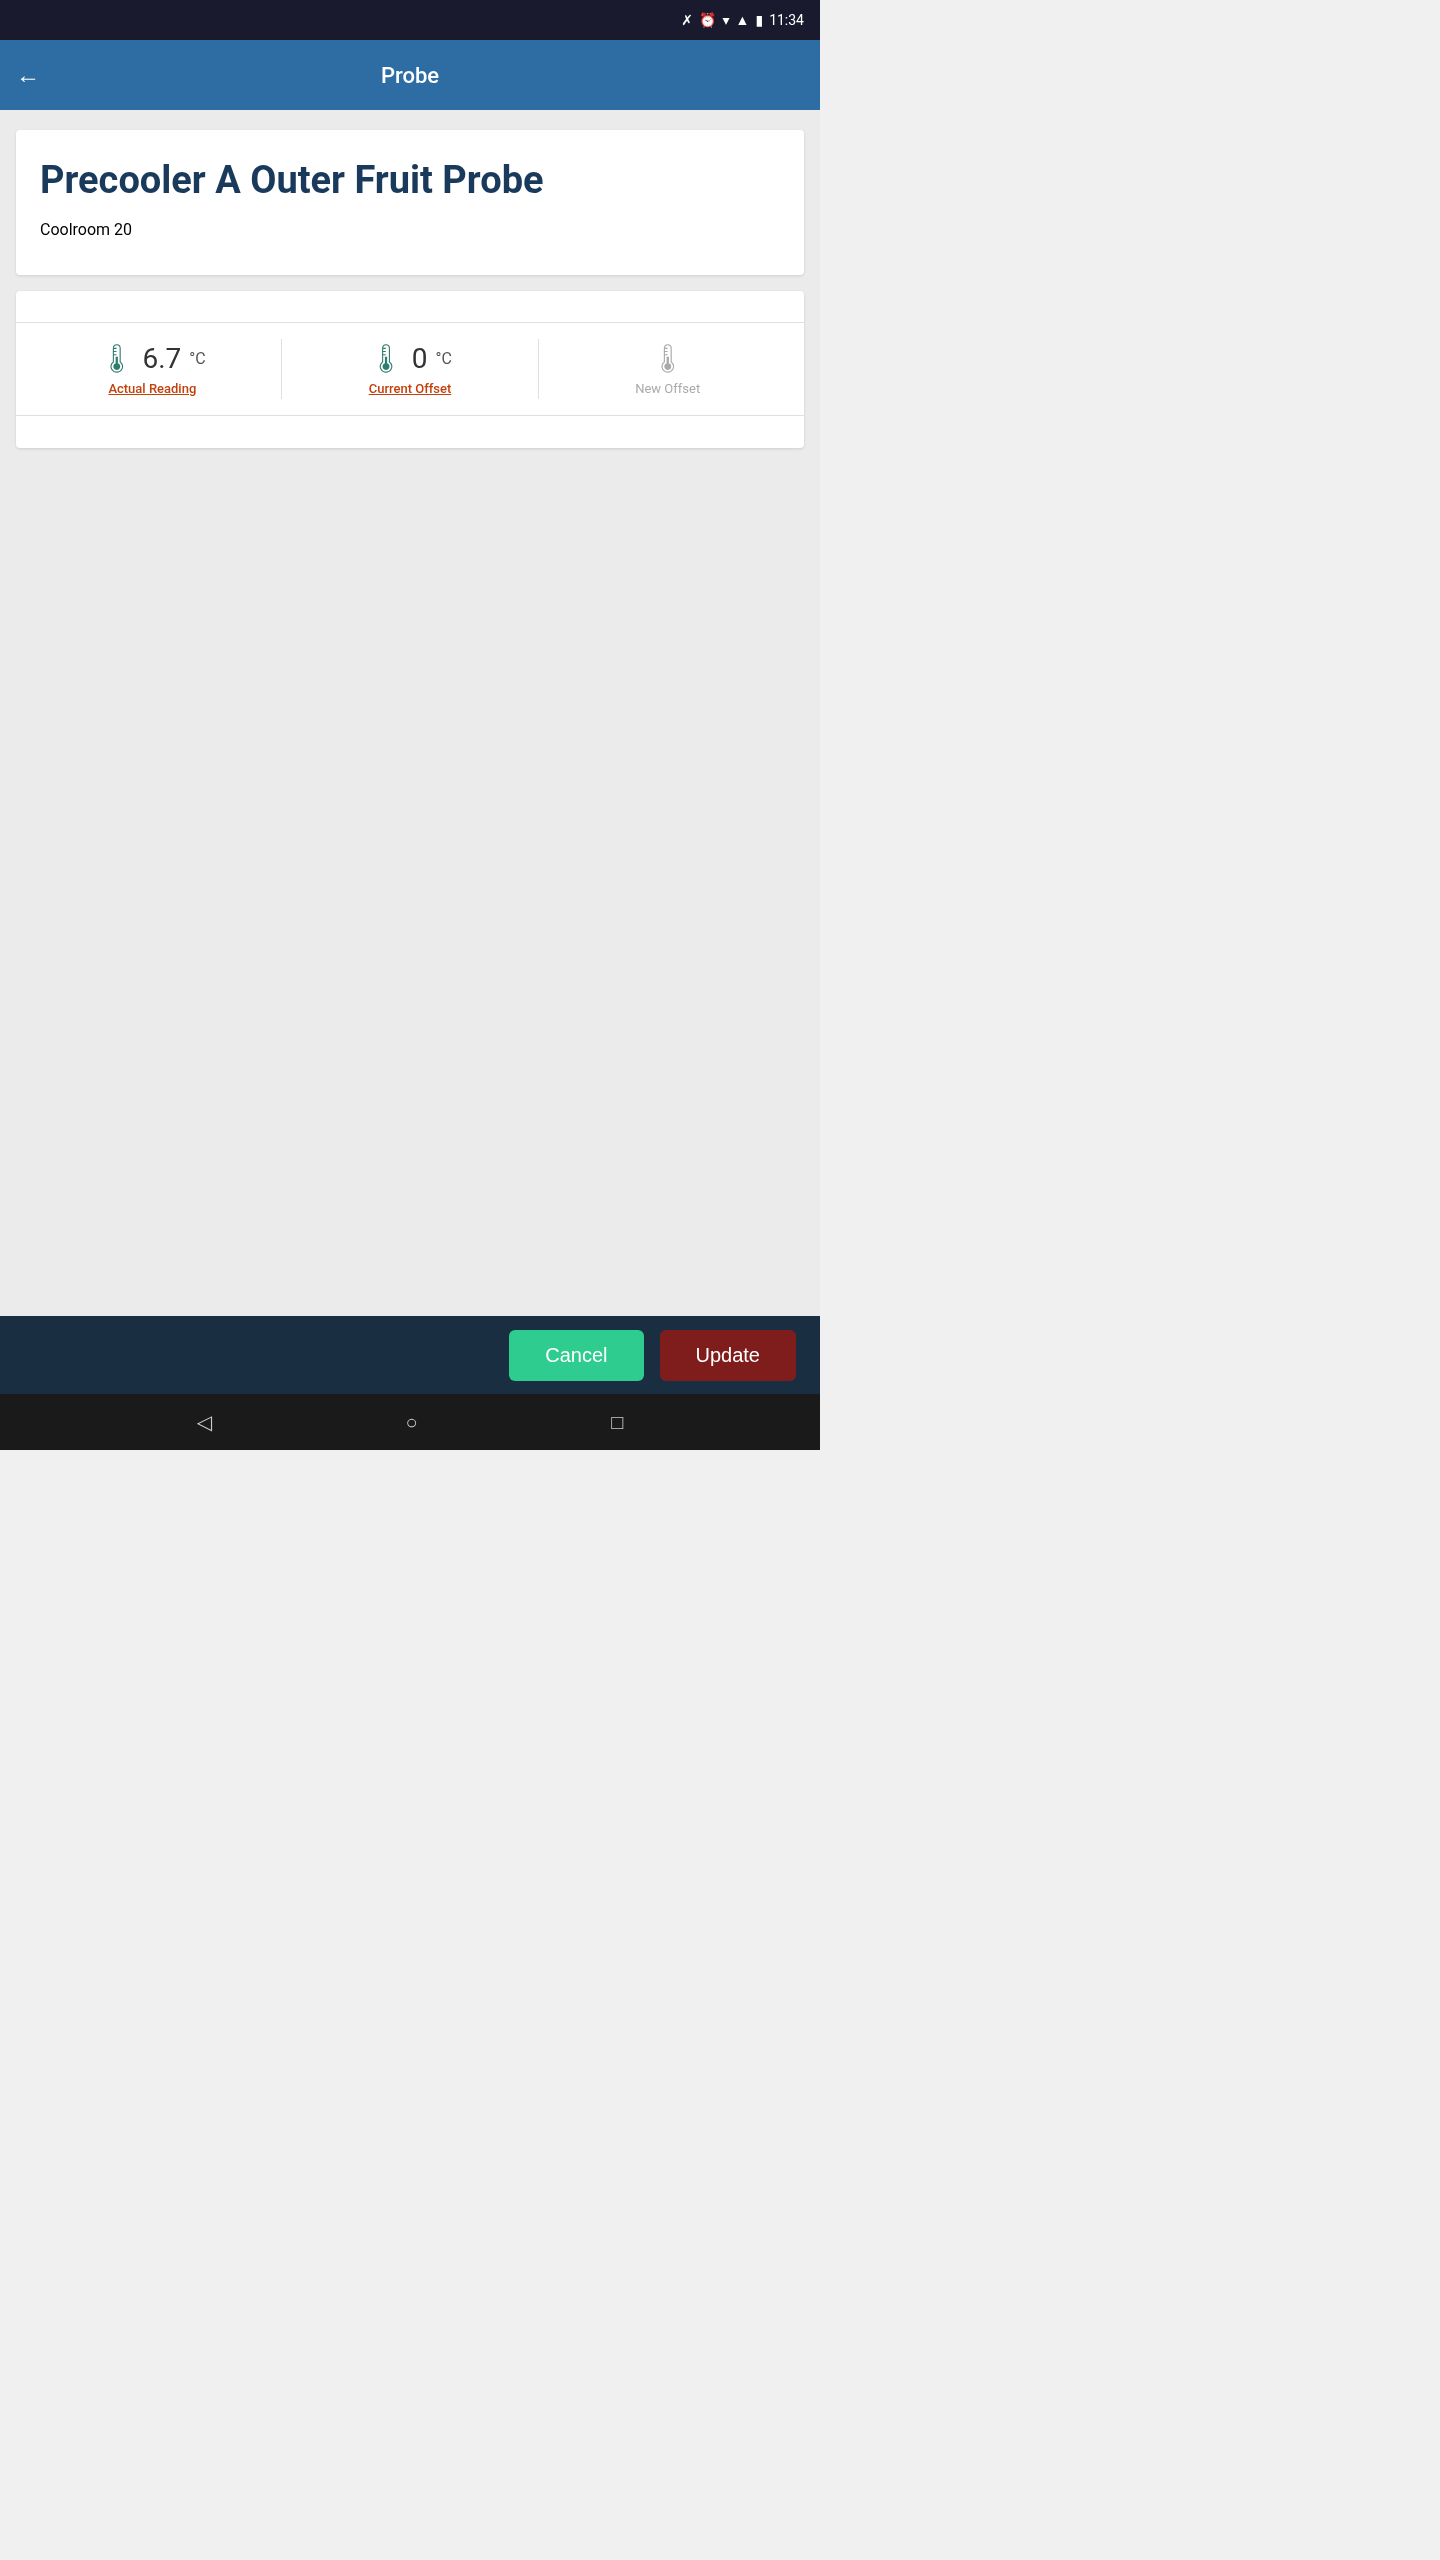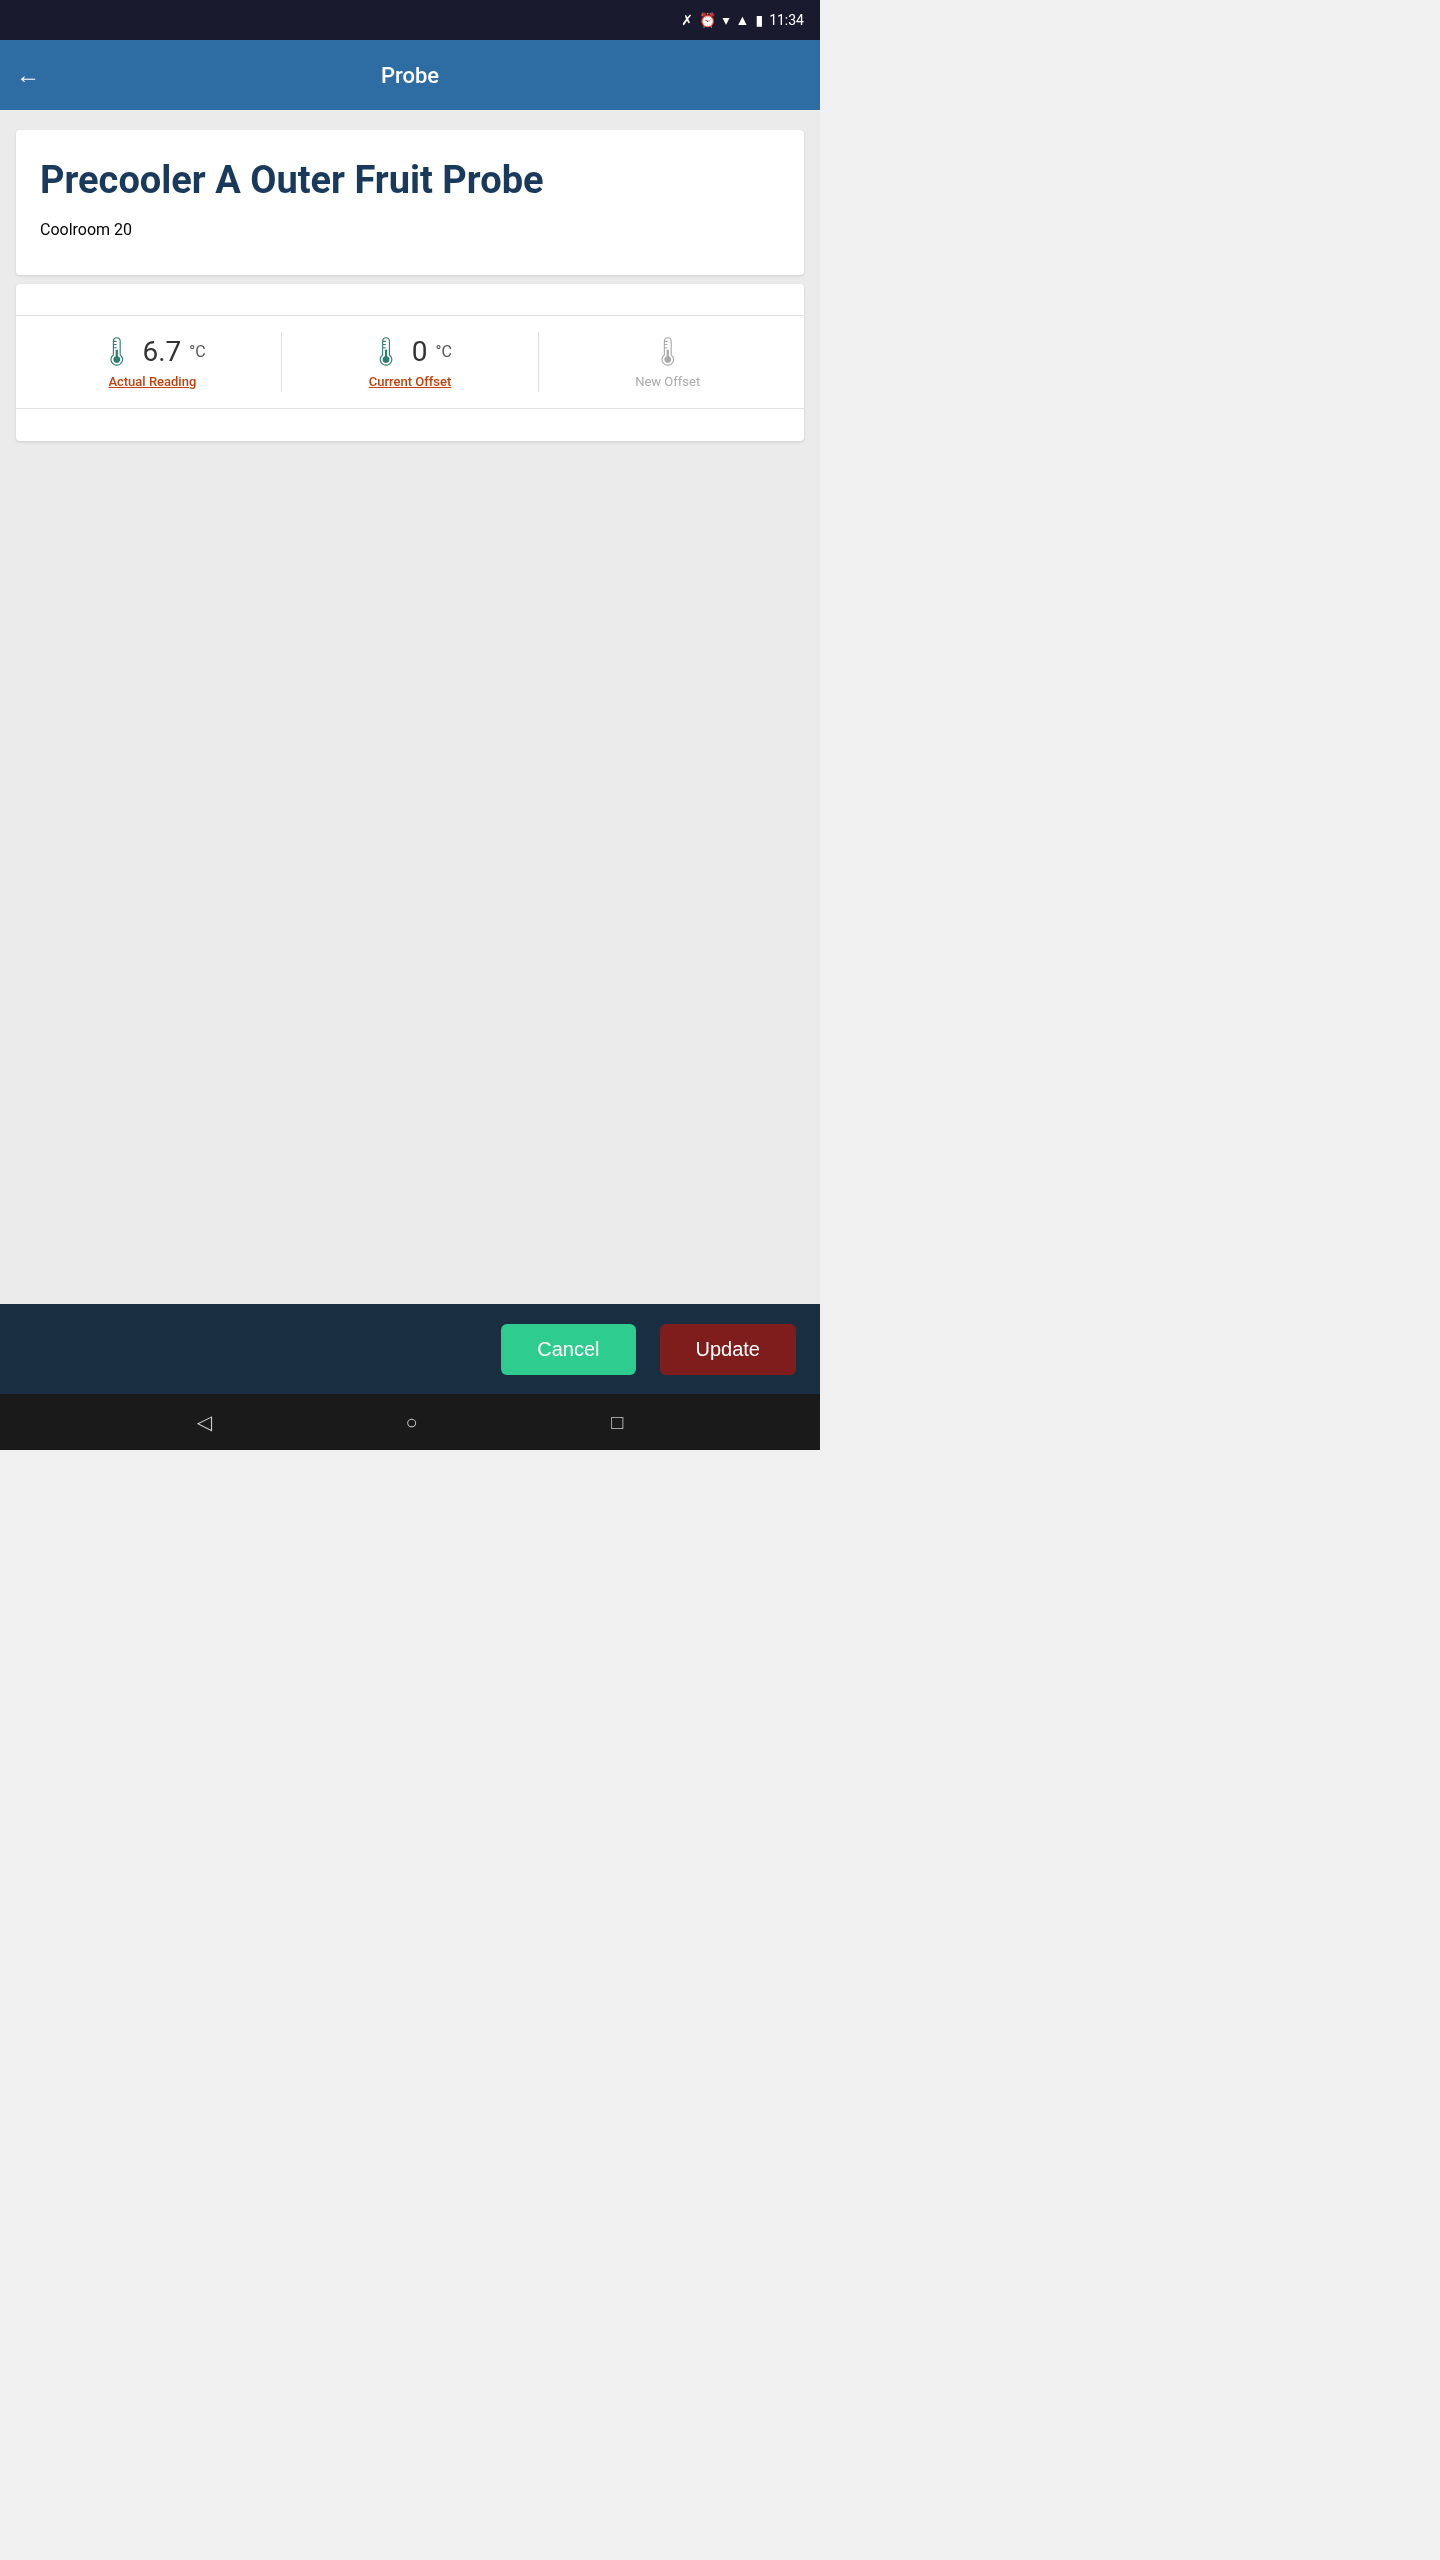--- a/index.html
+++ b/index.html
@@ -67,21 +67,21 @@
       color: white;
     }
 
     
     .content {
       flex: 1;
       background: #ebebeb;
       padding: 20px 16px;
       display: flex;
       flex-direction: column;
-      gap: 9px;
+      gap: 16px;
     }
 
     
     .info-card {
       background: white;
       border-radius: 4px;
       padding: 28px 24px;
       box-shadow: 0 1px 3px rgba(0,0,0,0.12);
     }
 
@@ -179,26 +179,26 @@
       background: #e0e0e0;
     }
 
     .readings-bottom-space {
       height: 32px;
     }
 
     
     .bottom-bar {
       background: #1a2e42;
-      height: 90px;
+      height: 78px;
       display: flex;
       align-items: center;
       justify-content: flex-end;
       padding: 0 24px;
-      gap: 24px;
+      gap: 16px;
     }
 
     .btn-cancel {
       background: #2ecc8e;
       color: white;
       border: none;
       border-radius: 6px;
       padding: 14px 36px;
       font-size: 20px;
       cursor: pointer;

